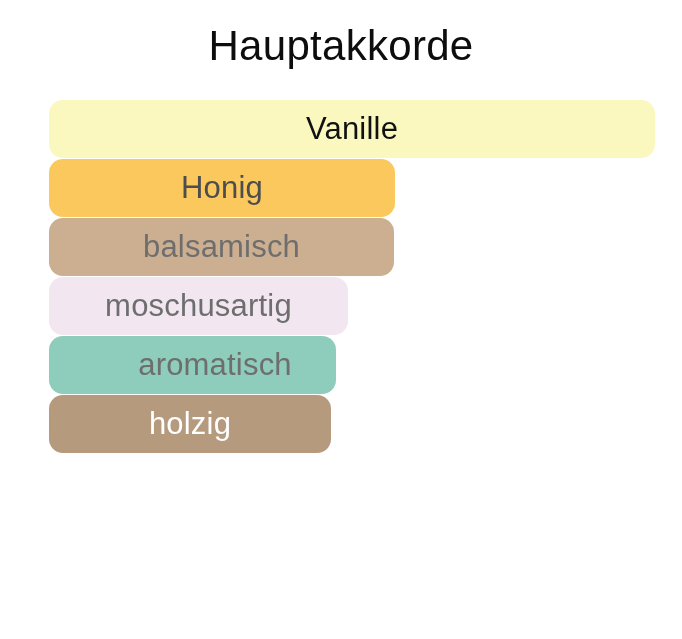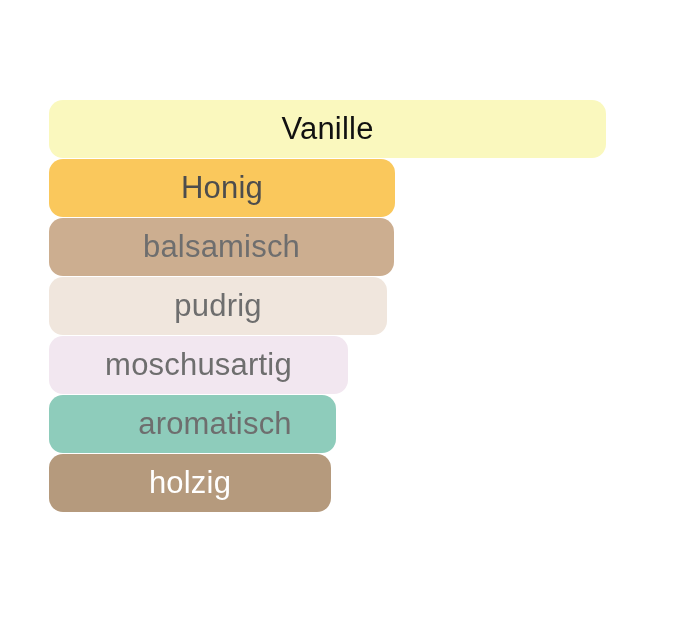--- a/index.html
+++ b/index.html
@@ -61,40 +61,36 @@
     white-space: nowrap;
     letter-spacing: 0.2px;
     padding-bottom: 2px;
   }
 </style>
 </head>
 <body>
 
 <div id="chart-root">
 
+  <div id="chart-title">Hauptakkorde</div>
 
   <div id="bars">
       <div class="bar-row">
-        <div class="bar" style="width: 557px; background: rgb(250, 248, 190);">
+        <div class="bar" style="width: 606px; background: rgb(250, 248, 190);">
           <span class="bar-label" style="color: rgb(17, 17, 17);">Vanille</span>
         </div>
       </div>
       <div class="bar-row">
         <div class="bar" style="width: 346px; background: rgb(250, 200, 92);">
           <span class="bar-label" style="color: rgb(77, 77, 77);">Honig</span>
         </div>
       </div>
       <div class="bar-row">
         <div class="bar" style="width: 345px; background: rgb(204, 174, 144);">
           <span class="bar-label" style="color: rgb(110, 110, 110);">balsamisch</span>
-        </div>
-      </div>
-      <div class="bar-row">
-        <div class="bar" style="width: 338px; background: rgb(240, 230, 221);">
-          <span class="bar-label" style="color: rgb(110, 110, 110);">pudrig</span>
         </div>
       </div>
       <div class="bar-row">
         <div class="bar" style="width: 299px; background: rgb(242, 231, 240);">
           <span class="bar-label" style="color: rgb(110, 110, 110);">moschusartig</span>
         </div>
       </div>
       <div class="bar-row">
         <div class="bar" style="width: 287px; background: rgb(142, 204, 187); padding-left: 45px;">
           <span class="bar-label" style="color: rgb(110, 110, 110);">aromatisch</span>

